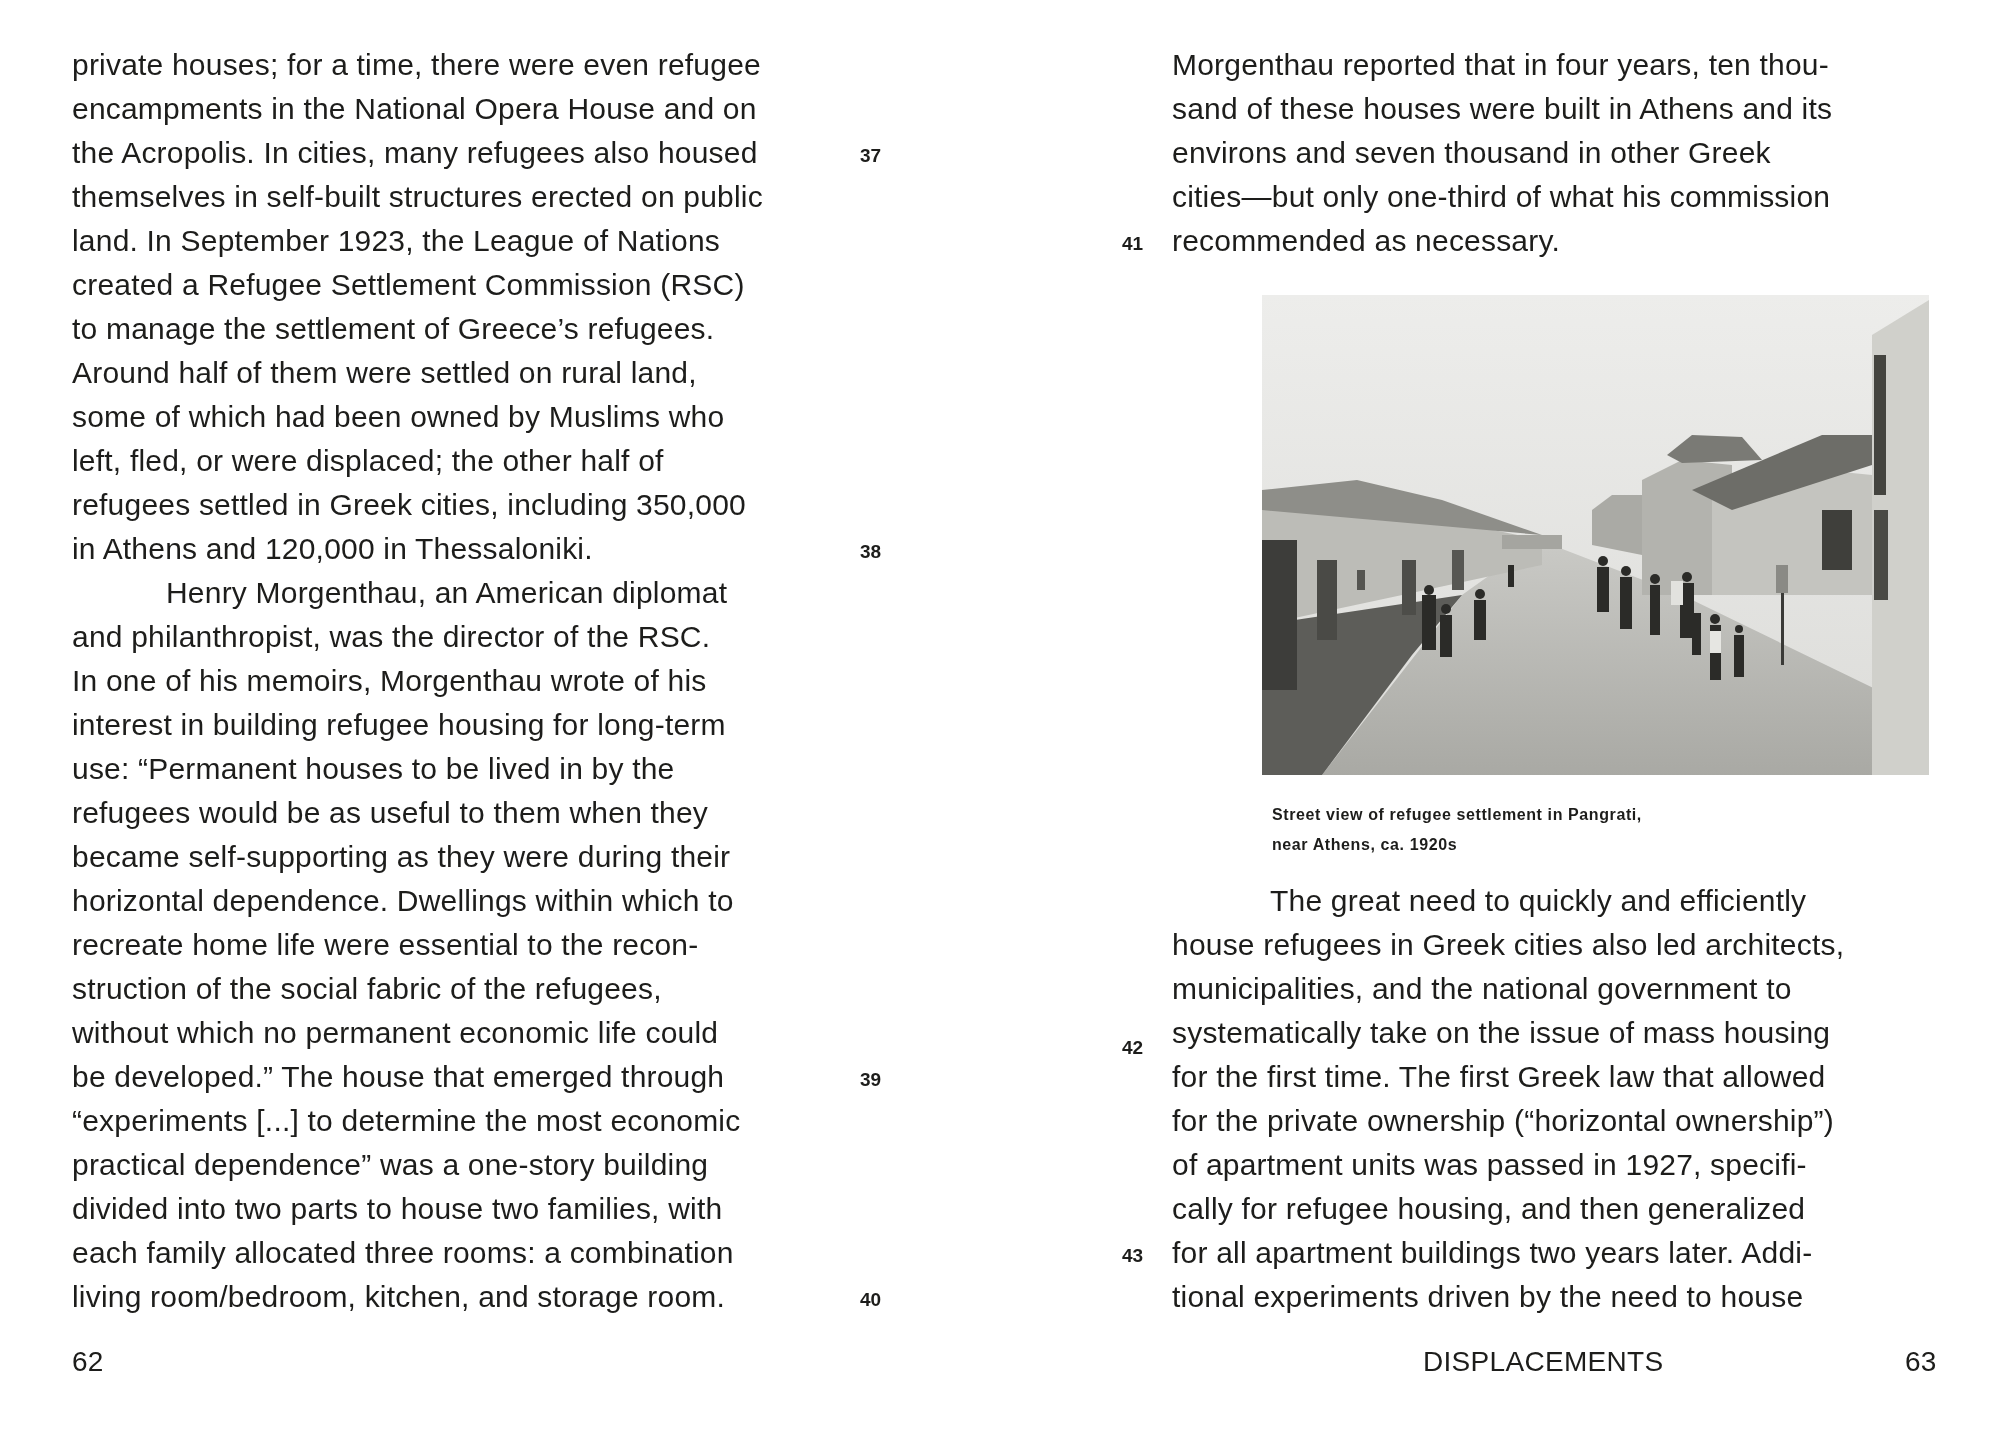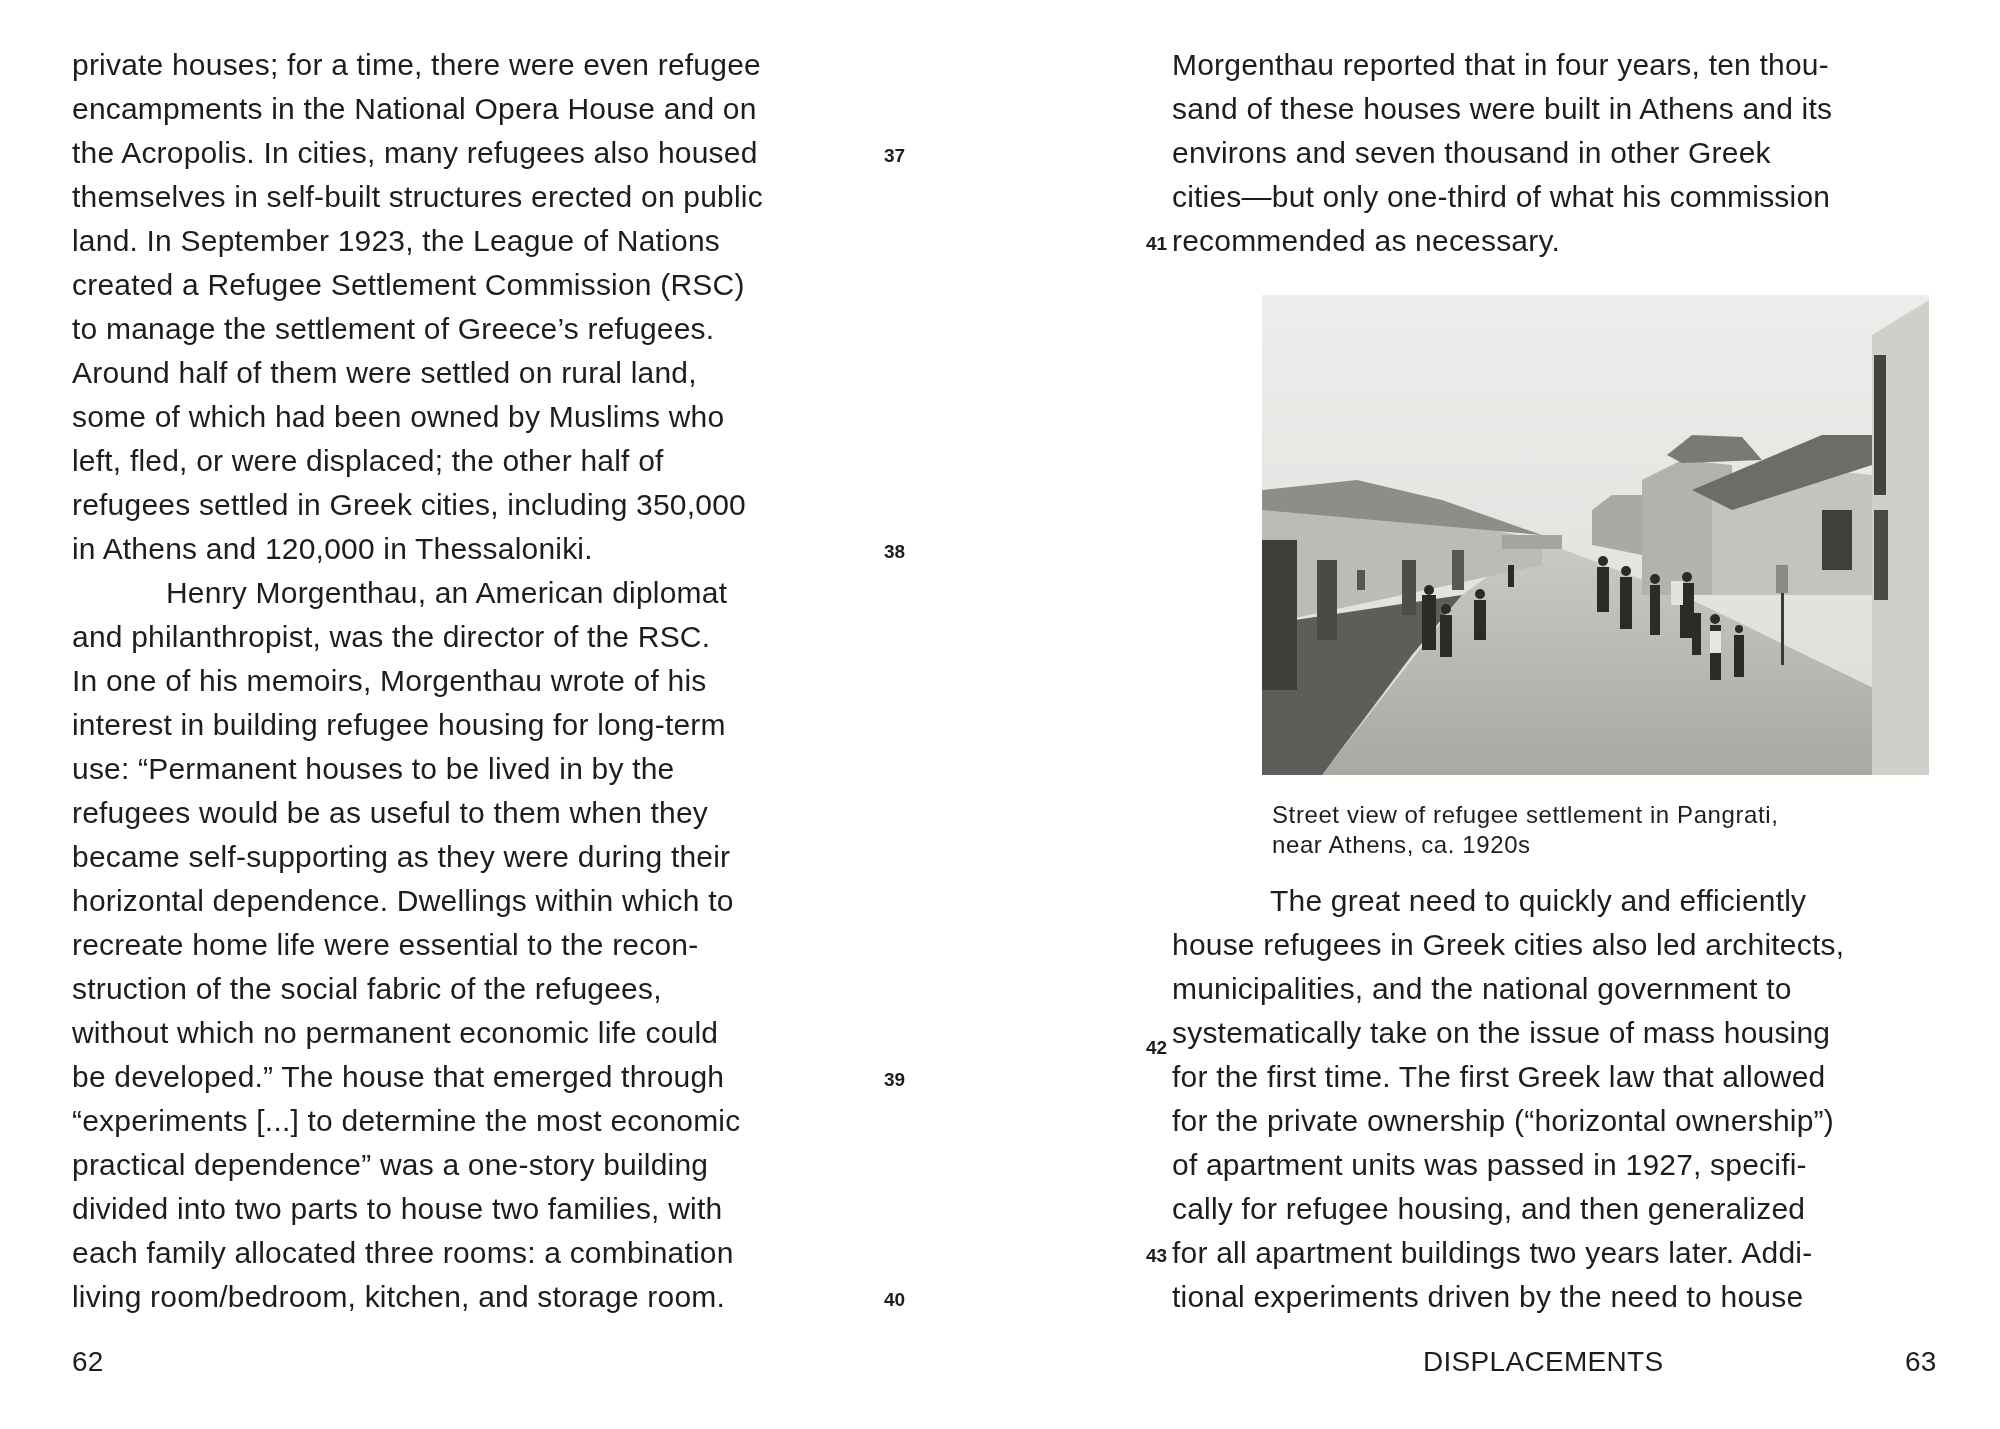--- a/index.html
+++ b/index.html
@@ -4,22 +4,22 @@
 <style>
   html, body { margin: 0; padding: 0; background: #ffffff; }
   body { width: 2000px; height: 1429px; position: relative; overflow: hidden;
          font-family: "Liberation Sans", sans-serif; color: #1d1d1b; }
   .page { position: absolute; top: 0; height: 1394px; }
   #page-left { left: 0; width: 1000px; }
   #page-right { left: 1000px; width: 1000px; }
   .line { position: absolute; white-space: nowrap; font-size: 30px; line-height: 44px;
           height: 44px; letter-spacing: 0.2px; transform-origin: left center; }
   .note { position: absolute; font-size: 19px; font-weight: bold; line-height: 44px; height: 44px;
-          letter-spacing: 0; margin-left: 24px; }
-  .caption { position: absolute; white-space: nowrap; font-size: 24px; font-weight: normal;
+          letter-spacing: 0; }
+  .caption { position: absolute; white-space: nowrap; font-size: 16px; font-weight: bold;
              line-height: 30px; letter-spacing: 0.6px; }
   .footer { position: absolute; top: 1340px; font-size: 28px; line-height: 44px; letter-spacing: 0.3px; }
   #photo { position: absolute; left: 262px; top: 295px; width: 667px; height: 480px; overflow: hidden;
            background: #b9b9b5; }
   #photo svg { display: block; width: 667px; height: 480px; }
 </style>
 </head>
 <body>
 
 <div class="page" id="page-left">

